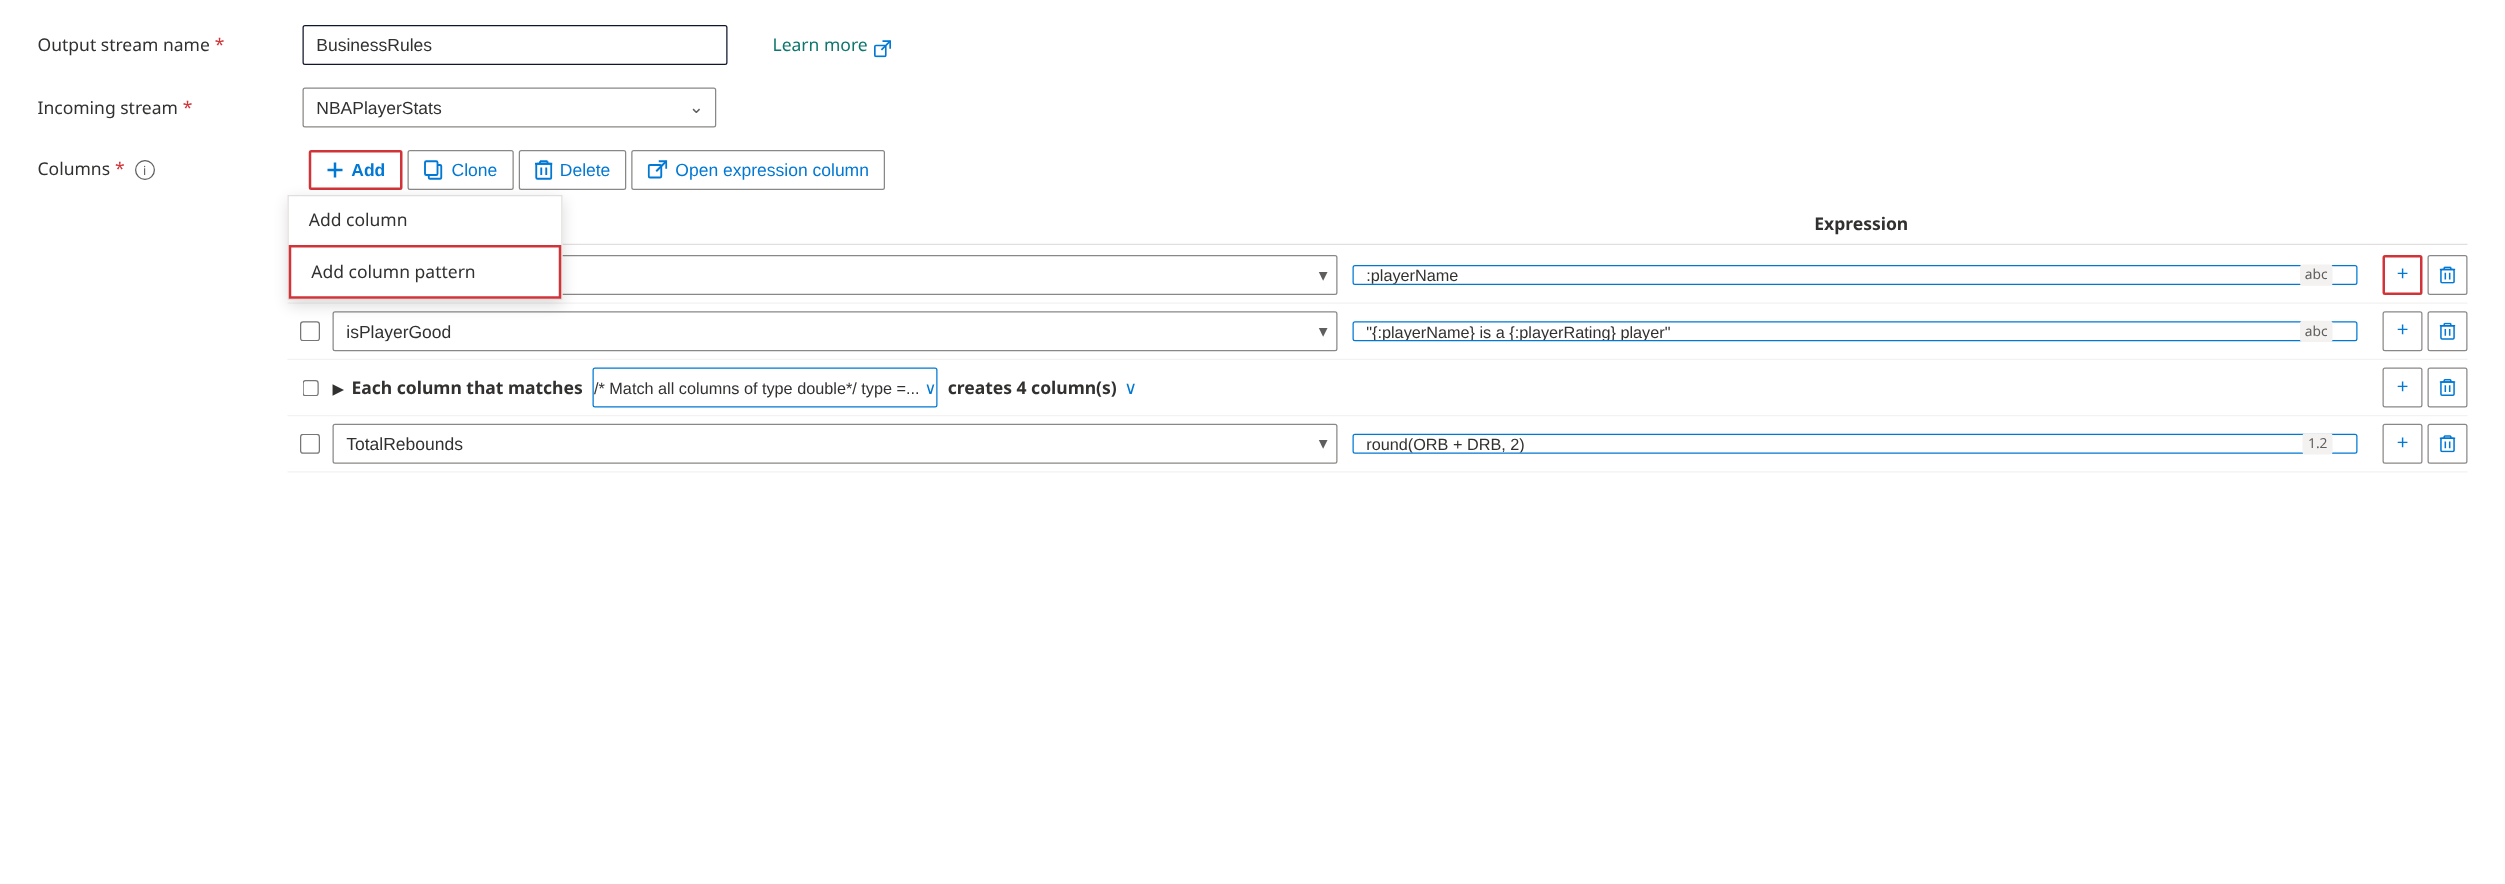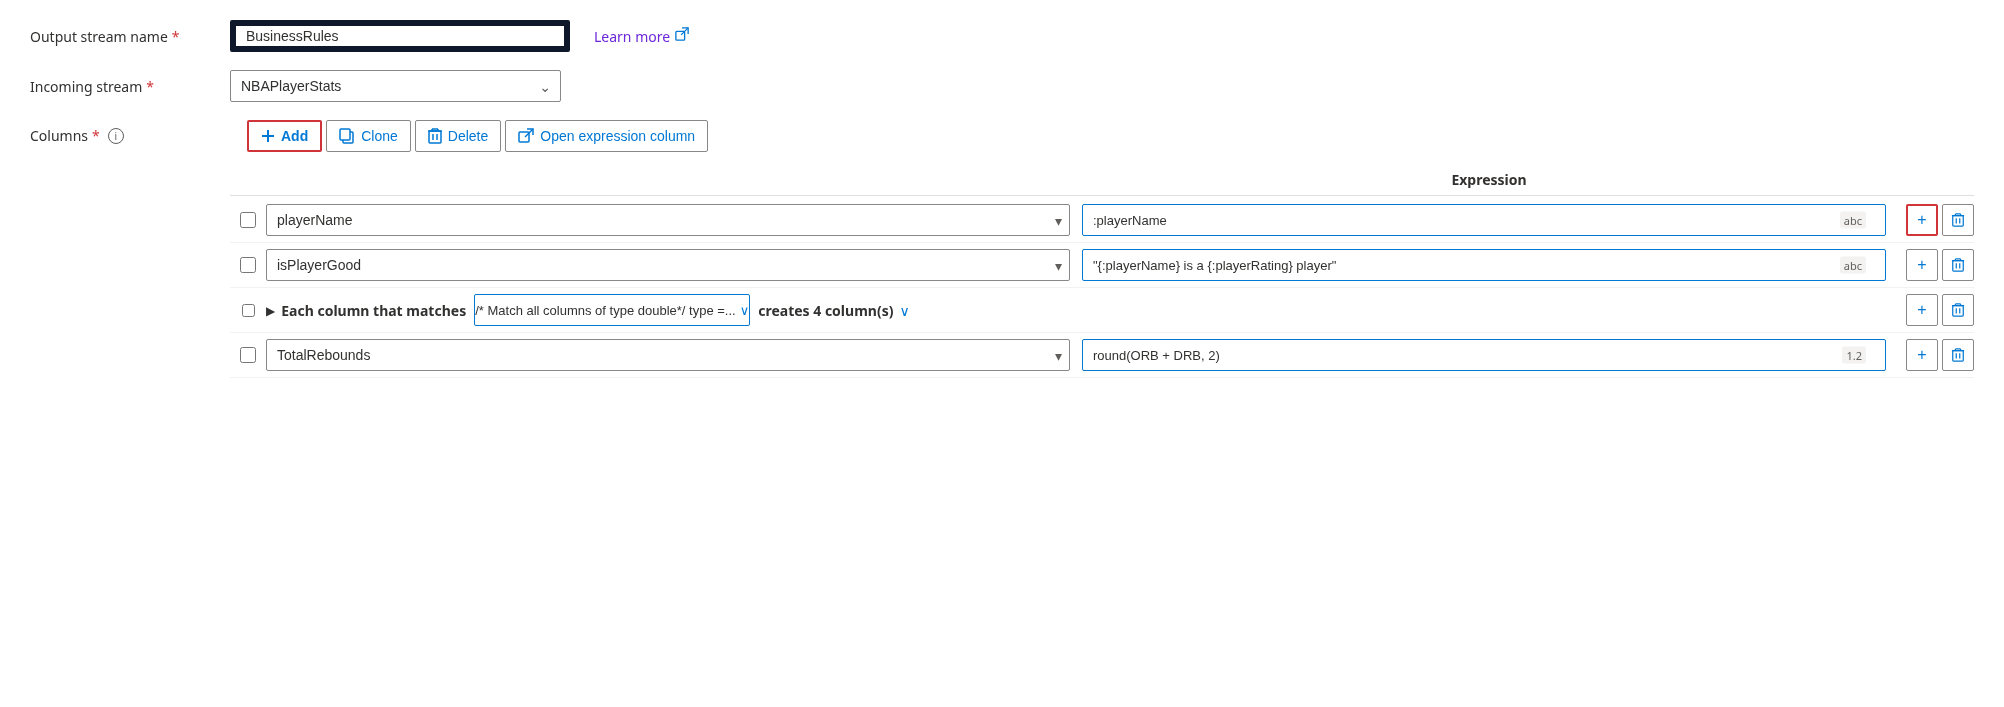--- a/index.html
+++ b/index.html
@@ -8,57 +8,58 @@
       font-size: 14px;
       background: #fff;
       color: #323130;
       padding: 20px 30px;
     }
 
     .form-row {
       display: flex;
       align-items: center;
       margin-bottom: 18px;
+      gap: 12px;
     }
 
     .form-label {
       width: 200px;
       font-size: 14px;
       color: #323130;
       display: flex;
       align-items: center;
       gap: 4px;
       flex-shrink: 0;
     }
 
     .required-star {
       color: #d13438;
     }
 
     .form-control {
-      border: 6px solid #0f172a;
+      border: 1px solid #0f172a;
       border-radius: 2px;
       padding: 5px 10px;
       font-size: 14px;
       color: #323130;
       background: #fff;
       height: 32px;
     }
 
     .form-control-name {
       width: 340px;
     }
 
     .learn-more-link {
       margin-left: 24px;
-      color: #6d28d9;
+      color: #0f766e;
       text-decoration: none;
       font-size: 14px;
       display: flex;
-      align-items: flex-start;
+      align-items: flex-end;
       gap: 5px;
     }
 
     .external-icon {
       display: inline-block;
       width: 14px;
       height: 14px;
     }
 
     .dropdown-wrapper {
@@ -234,21 +235,21 @@
       color: #605e5c;
     }
 
     .row-expression {
       flex: 1;
       padding-right: 8px;
     }
 
     .expression-input {
       width: 100%;
-      height: 32px;
+      height: 16px;
       border: 1px solid #0078d4;
       border-radius: 2px;
       padding: 5px 40px 5px 10px;
       font-size: 13px;
       color: #323130;
       background: #fff;
       position: relative;
     }
 
     .expression-wrapper {
@@ -446,20 +447,28 @@
 
       <button class="toolbar-btn">
         <svg width="16" height="16" viewBox="0 0 16 16" fill="none">
           <rect x="1" y="4" width="10" height="10" rx="1" stroke="#0078d4" stroke-width="1.5" fill="none"></rect>
           <path d="M9 1h6v6" stroke="#0078d4" stroke-width="1.5" fill="none"></path>
           <line x1="15" y1="1" x2="7" y2="9" stroke="#0078d4" stroke-width="1.5"></line>
         </svg>
         <span>Open expression column</span>
       </button>
 
+      <div class="add-dropdown-menu">
+        <div class="add-dropdown-item">
+          <span>Add column</span>
+        </div>
+        <div class="add-dropdown-item highlighted">
+          <span>Add column pattern</span>
+        </div>
+      </div>
     </div>
 
     <div class="columns-table">
 
       <div class="table-header">
         <div class="th-checkbox"></div>
         <div class="th-name"></div>
         <div class="th-expression">
           <span>Expression</span>
         </div>

